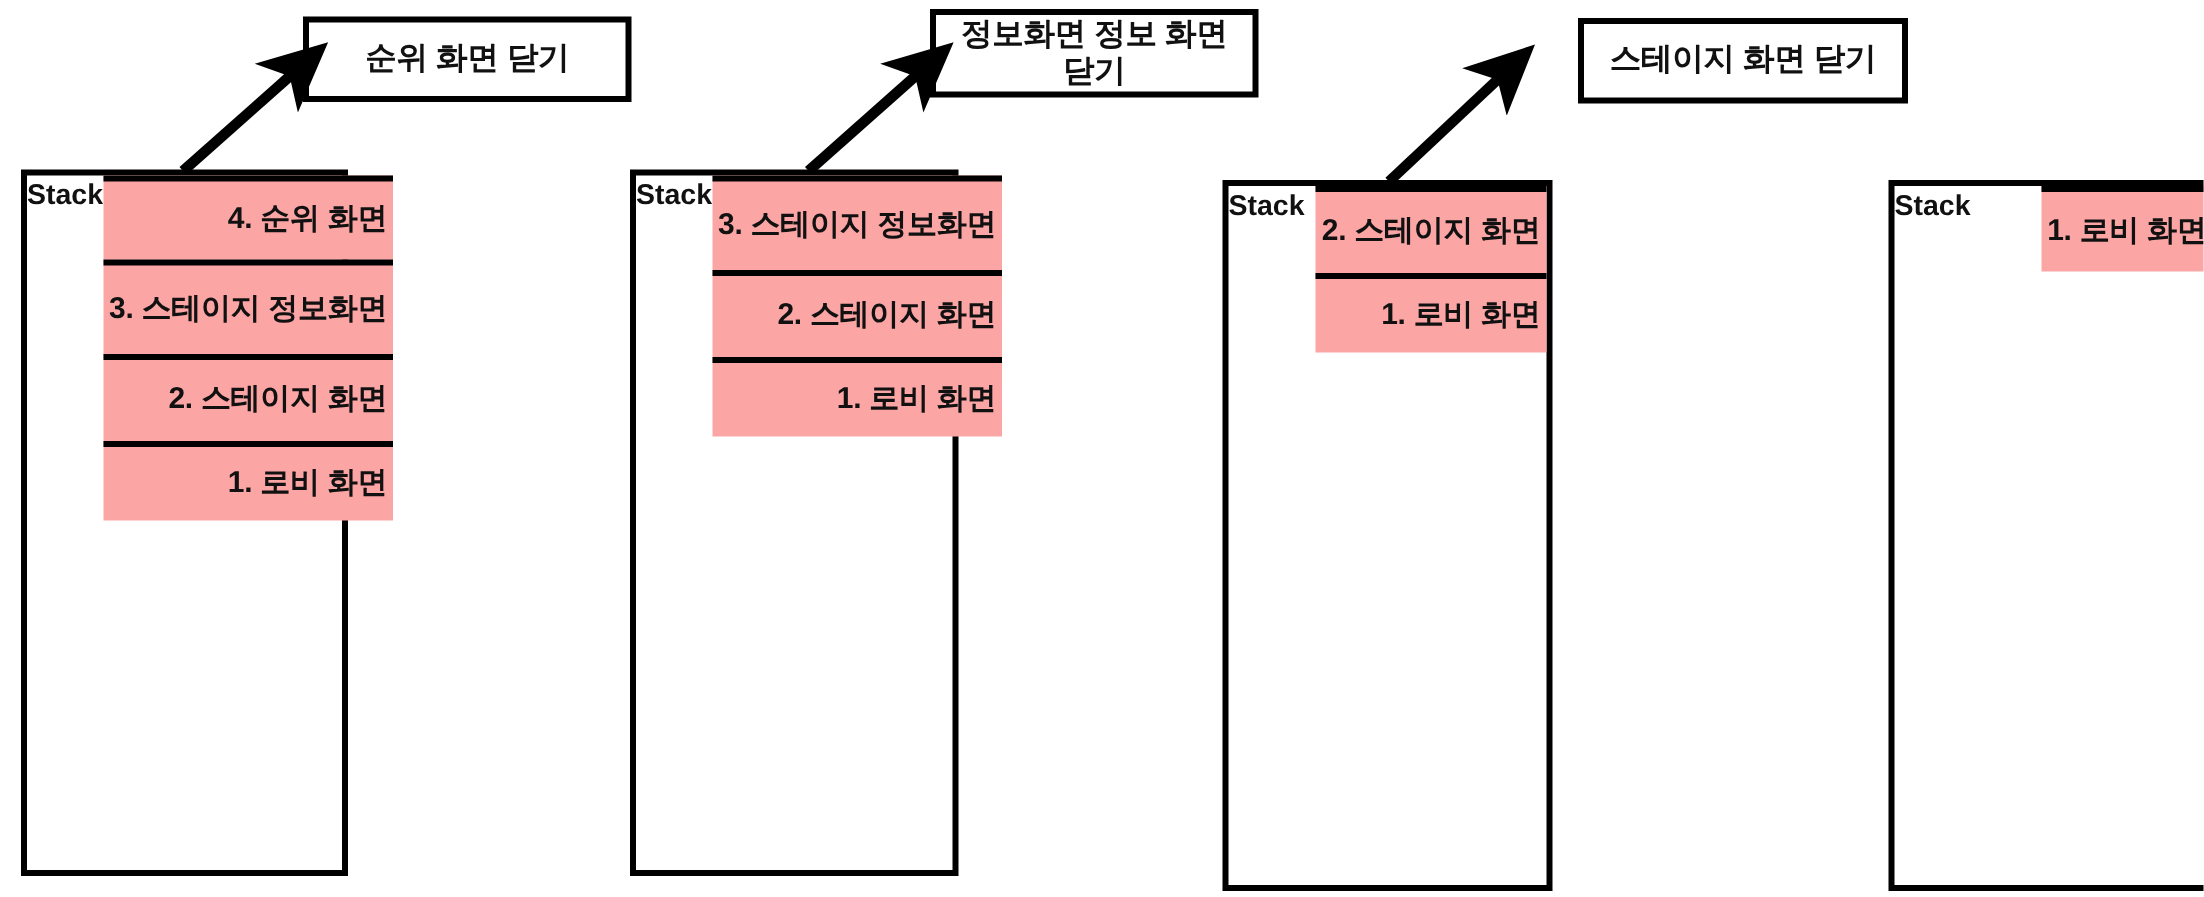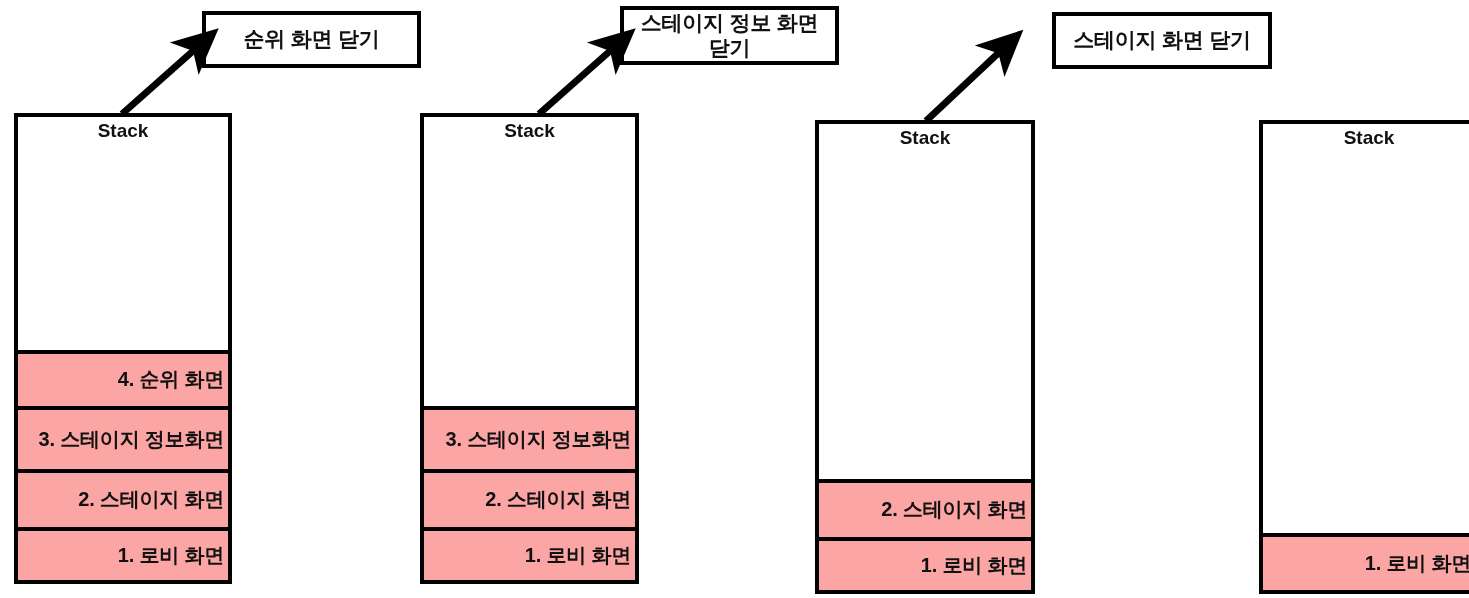--- a/index.html
+++ b/index.html
@@ -38,21 +38,21 @@
     z-index: 4;
   }
 
   
   .stack {
     position: absolute;
     box-sizing: border-box;
     border: 4px solid #000000;
     background: #ffffff;
     display: flex;
-    flex-direction: column;
+    flex-direction: row;
     z-index: 2;
   }
   .stack-title {
     text-align: center;
     font-weight: bold;
     font-size: 19px;
     color: #111111;
     padding-top: 4px;
     line-height: 1.1;
     flex: 0 0 auto;
@@ -106,21 +106,21 @@
     <line x1="110" y1="114" x2="190" y2="43" stroke="#000000" stroke-width="7" marker-end="url(#ah)"></line>
     <line x1="527" y1="114" x2="607" y2="43" stroke="#000000" stroke-width="7" marker-end="url(#ah)"></line>
     <line x1="914" y1="121" x2="995" y2="45" stroke="#000000" stroke-width="7" marker-end="url(#ah)"></line>
   </svg>
 
   <div class="callout" style="left:190px; top:11px; width:219px; height:57px;">
     <span>순위 화면 닫기</span>
   </div>
 
   <div class="callout" style="left:608px; top:6px; width:219px; height:59px;">
-    <span>스테이지 정보 화면 닫기</span>
+    <span>정보화면 정보 화면 닫기</span>
   </div>
 
   <div class="callout" style="left:1040px; top:12px; width:220px; height:57px;">
     <span>스테이지 화면 닫기</span>
   </div>
 
   <div class="stack" style="left:2px; top:113px; width:218px; height:471px;">
     <div class="stack-title">Stack</div>
     <div class="stack-spacer"></div>
     <div class="frames">

